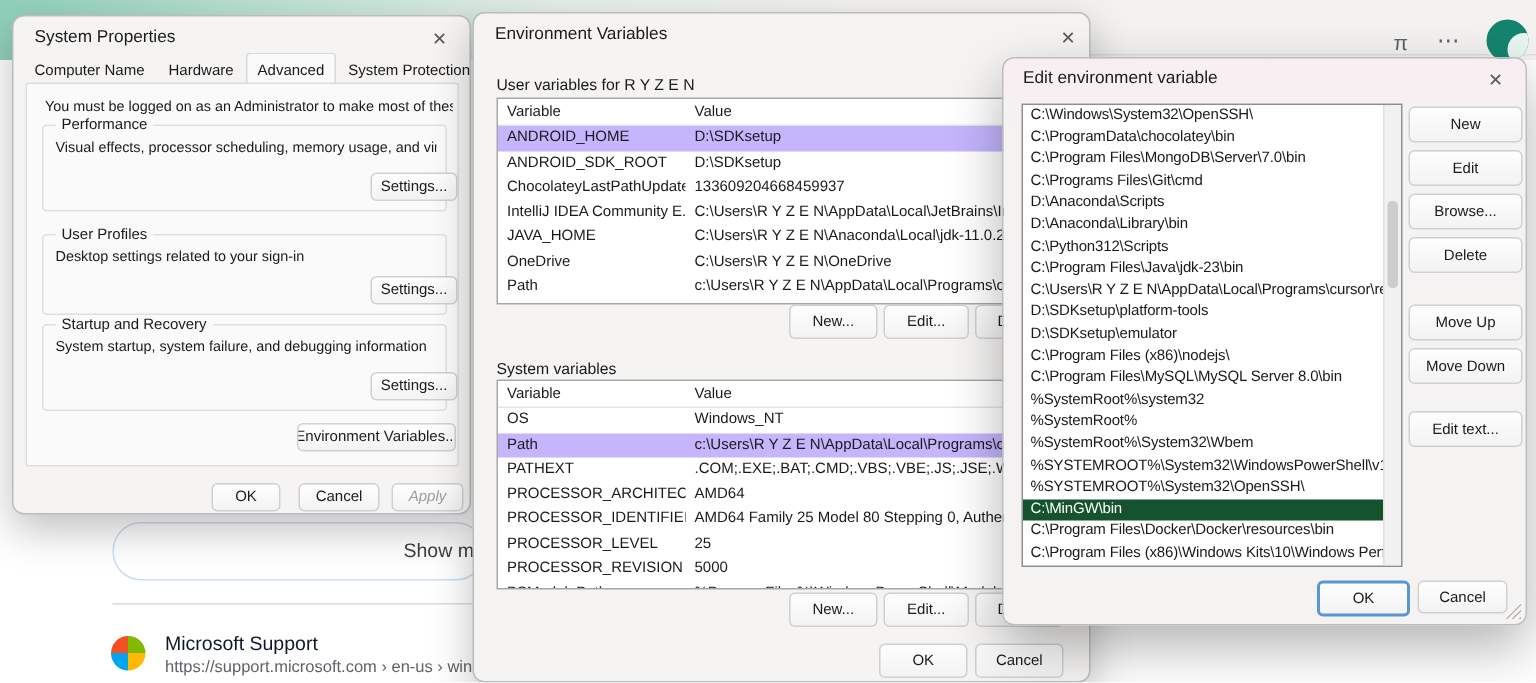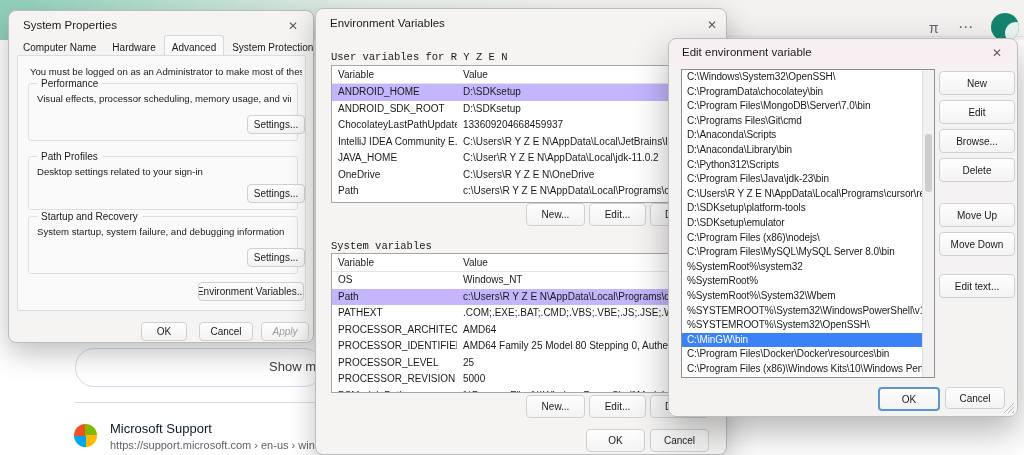--- a/index.html
+++ b/index.html
@@ -47,38 +47,38 @@
     border-radius:3px 3px 0 0;margin-top:-2px;padding-top:6px;}
   .sp-panel{position:absolute;left:8px;top:44px;width:287px;height:254px;border:1px solid #dcdcdc;
     background:#fbfafa;border-radius:2px;}
   .sp-note{position:absolute;left:12px;top:10px;width:272px;font-size:9.6px;white-space:nowrap;overflow:hidden;}
   .group{position:absolute;left:10px;width:268px;border:1px solid #e0dfde;border-radius:3px;background:#fbfafa;}
   .group-label{position:absolute;top:-6px;left:8px;background:#fbfafa;padding:0 4px;font-size:10px;}
   .group-desc{position:absolute;left:8px;top:9px;font-size:9.6px;white-space:nowrap;overflow:hidden;width:254px;}
 
   
   #ev-dlg{left:315px;top:8px;width:410px;height:445px;}
-  .sec-label{position:absolute;left:15px;font-size:10.5px;font-family:Liberation Mono, monospace;}
+  .sec-label{position:absolute;left:15px;font-size:10.5px;}
   .tbl{position:absolute;left:15px;width:382px;background:#fff;border:1px solid #a6a6a6;overflow:hidden;}
   .thead{display:flex;height:17px;line-height:17px;border-bottom:1px solid #e4e4e4;color:#1a1a1a;}
   .tr{display:flex;height:16.5px;line-height:16.5px;white-space:nowrap;}
   .tr.sel{background:#c4b5fd;}
   .td{overflow:hidden;}
   .tdv{width:119px;min-width:119px;padding-left:6px;}
   .tdval{flex:1;padding-left:6px;}
 
   
   #ed-dlg{left:668px;top:38px;width:348px;height:377px;
     background:linear-gradient(180deg,#f8eef2 0%,#f5f2f2 12%,#f4f3f2 100%);
     box-shadow:0 14px 36px rgba(0,0,0,.30);}
   .evl{position:absolute;left:12px;top:30px;width:252px;height:307px;background:#fff;
     border:1px solid #8f8f8f;overflow:hidden;}
   .evl-item{height:14.6px;line-height:14.6px;padding-left:5px;font-size:10px;letter-spacing:-0.1px;
     white-space:nowrap;overflow:hidden;width:236px;}
-  .evl-item.selected{background:#3b82f6;color:#fff;}
+  .evl-item.selected{background:#14532d;color:#fff;}
   .evl-scroll{position:absolute;right:0;top:0;width:11px;height:100%;background:#f1f1f1;border-left:1px solid #e0e0e0;}
   .evl-thumb{position:absolute;left:2px;top:64px;width:7px;height:58px;background:#cdcdcd;border-radius:3px;}
   .grip{position:absolute;right:3px;bottom:3px;width:11px;height:11px;
     background:repeating-linear-gradient(135deg,transparent 0 2px,#b9b9b9 2px 3px);
     clip-path:polygon(100% 0,100% 100%,0 100%);}
 </style>
 </head>
 <body>
 
 <div id="screen">
@@ -111,21 +111,21 @@
     <div class="sp-panel">
       <div class="sp-note">You must be logged on as an Administrator to make most of these changes.</div>
 
       <div class="group" style="top:27px;height:56px;">
         <div class="group-label">Performance</div>
         <div class="group-desc">Visual effects, processor scheduling, memory usage, and virtual memory</div>
         <div class="btn" style="left:218px;top:31px;width:56px;height:17px;">Settings...</div>
       </div>
 
       <div class="group" style="top:100px;height:52px;">
-        <div class="group-label">Path Profiles</div>
+        <div class="group-label">User Profiles</div>
         <div class="group-desc">Desktop settings related to your sign-in</div>
         <div class="btn" style="left:218px;top:27px;width:56px;height:17px;">Settings...</div>
       </div>
 
       <div class="group" style="top:160px;height:56px;">
         <div class="group-label">Startup and Recovery</div>
         <div class="group-desc">System startup, system failure, and debugging information</div>
         <div class="btn" style="left:218px;top:31px;width:56px;height:17px;">Settings...</div>
       </div>
 
@@ -158,21 +158,21 @@
           <div class="tr">
             <div class="td tdv">ChocolateyLastPathUpdate</div>
             <div class="td tdval">133609204668459937</div>
           </div>
           <div class="tr">
             <div class="td tdv">IntelliJ IDEA Community E...</div>
             <div class="td tdval">C:\Users\R Y Z E N\AppData\Local\JetBrains\IntelliJ IDEA</div>
           </div>
           <div class="tr">
             <div class="td tdv">JAVA_HOME</div>
-            <div class="td tdval">C:\User\R Y Z E N\AppData\Local\jdk-11.0.2</div>
+            <div class="td tdval">C:\Users\R Y Z E N\Anaconda\Local\jdk-11.0.2</div>
           </div>
           <div class="tr">
             <div class="td tdv">OneDrive</div>
             <div class="td tdval">C:\Users\R Y Z E N\OneDrive</div>
           </div>
           <div class="tr">
             <div class="td tdv">Path</div>
             <div class="td tdval">c:\Users\R Y Z E N\AppData\Local\Programs\cursor\resources</div>
           </div>
           <div class="tr">

